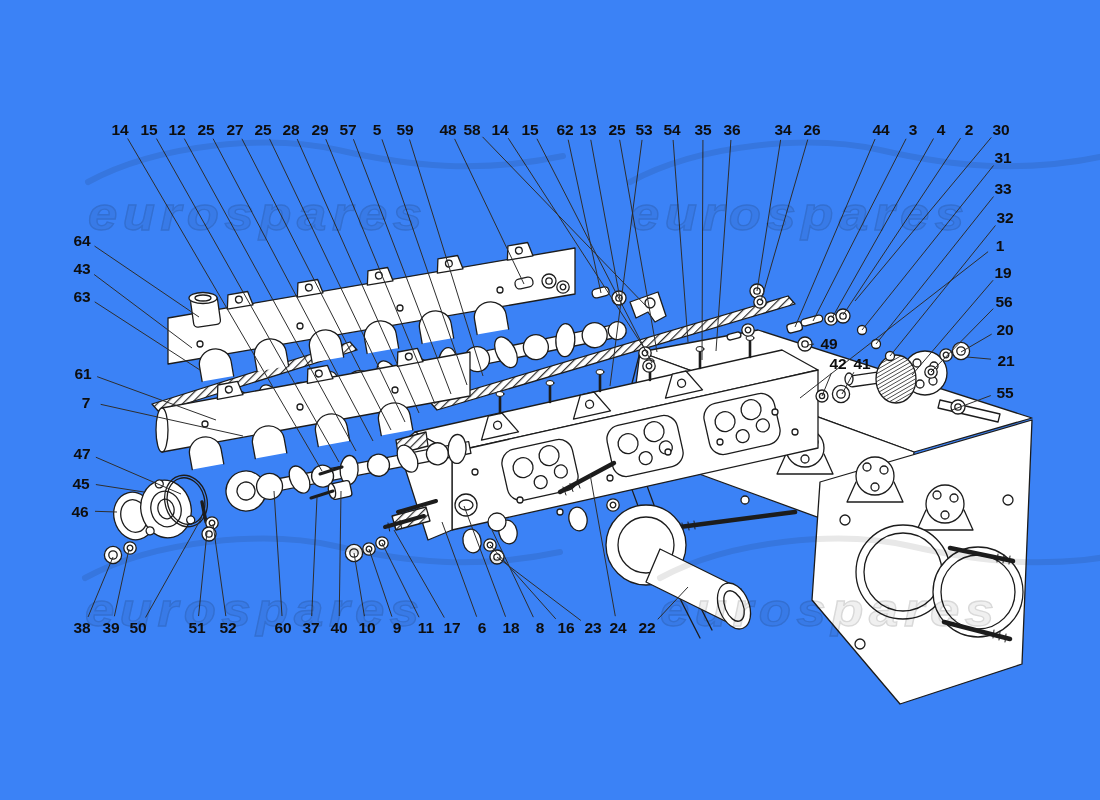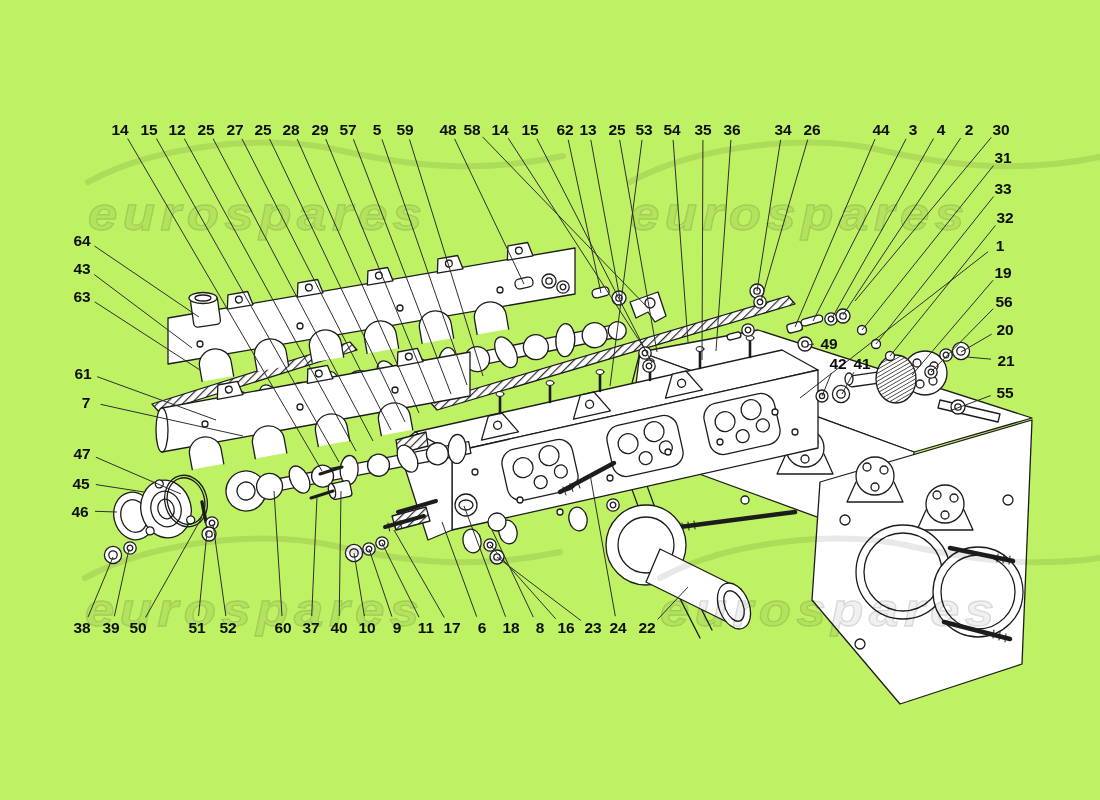--- a/index.html
+++ b/index.html
@@ -1,16 +1,16 @@
 <!DOCTYPE html>
 <html><head>
 <meta charset="utf-8">
 <style>
   html,body{margin:0;padding:0;background:#fff;}
-  .stage{position:relative;width:1100px;height:800px;background:#bef264;overflow:hidden;
+  .stage{position:relative;width:1100px;height:800px;background:#3b82f6;overflow:hidden;
          font-family:"Liberation Sans",sans-serif;}
   svg{position:absolute;left:0;top:0;}
   .part-num{font-family:"Liberation Sans",sans-serif;font-weight:700;font-size:15.5px;
             fill:#0e0e0e;text-anchor:middle;cursor:pointer;}
   .leader{stroke:#2e2e2e;stroke-width:1;}
   .wm{mix-blend-mode:multiply;}
   .wm text{font-family:"Liberation Sans",sans-serif;font-weight:700;font-style:italic;
            font-size:47px;letter-spacing:5px;fill:#f0f0f0;stroke:#d9d9d9;stroke-width:1.3;}
   .swoosh{fill:none;stroke:#e8e8e8;stroke-width:6;stroke-linecap:round;}
 </style>

